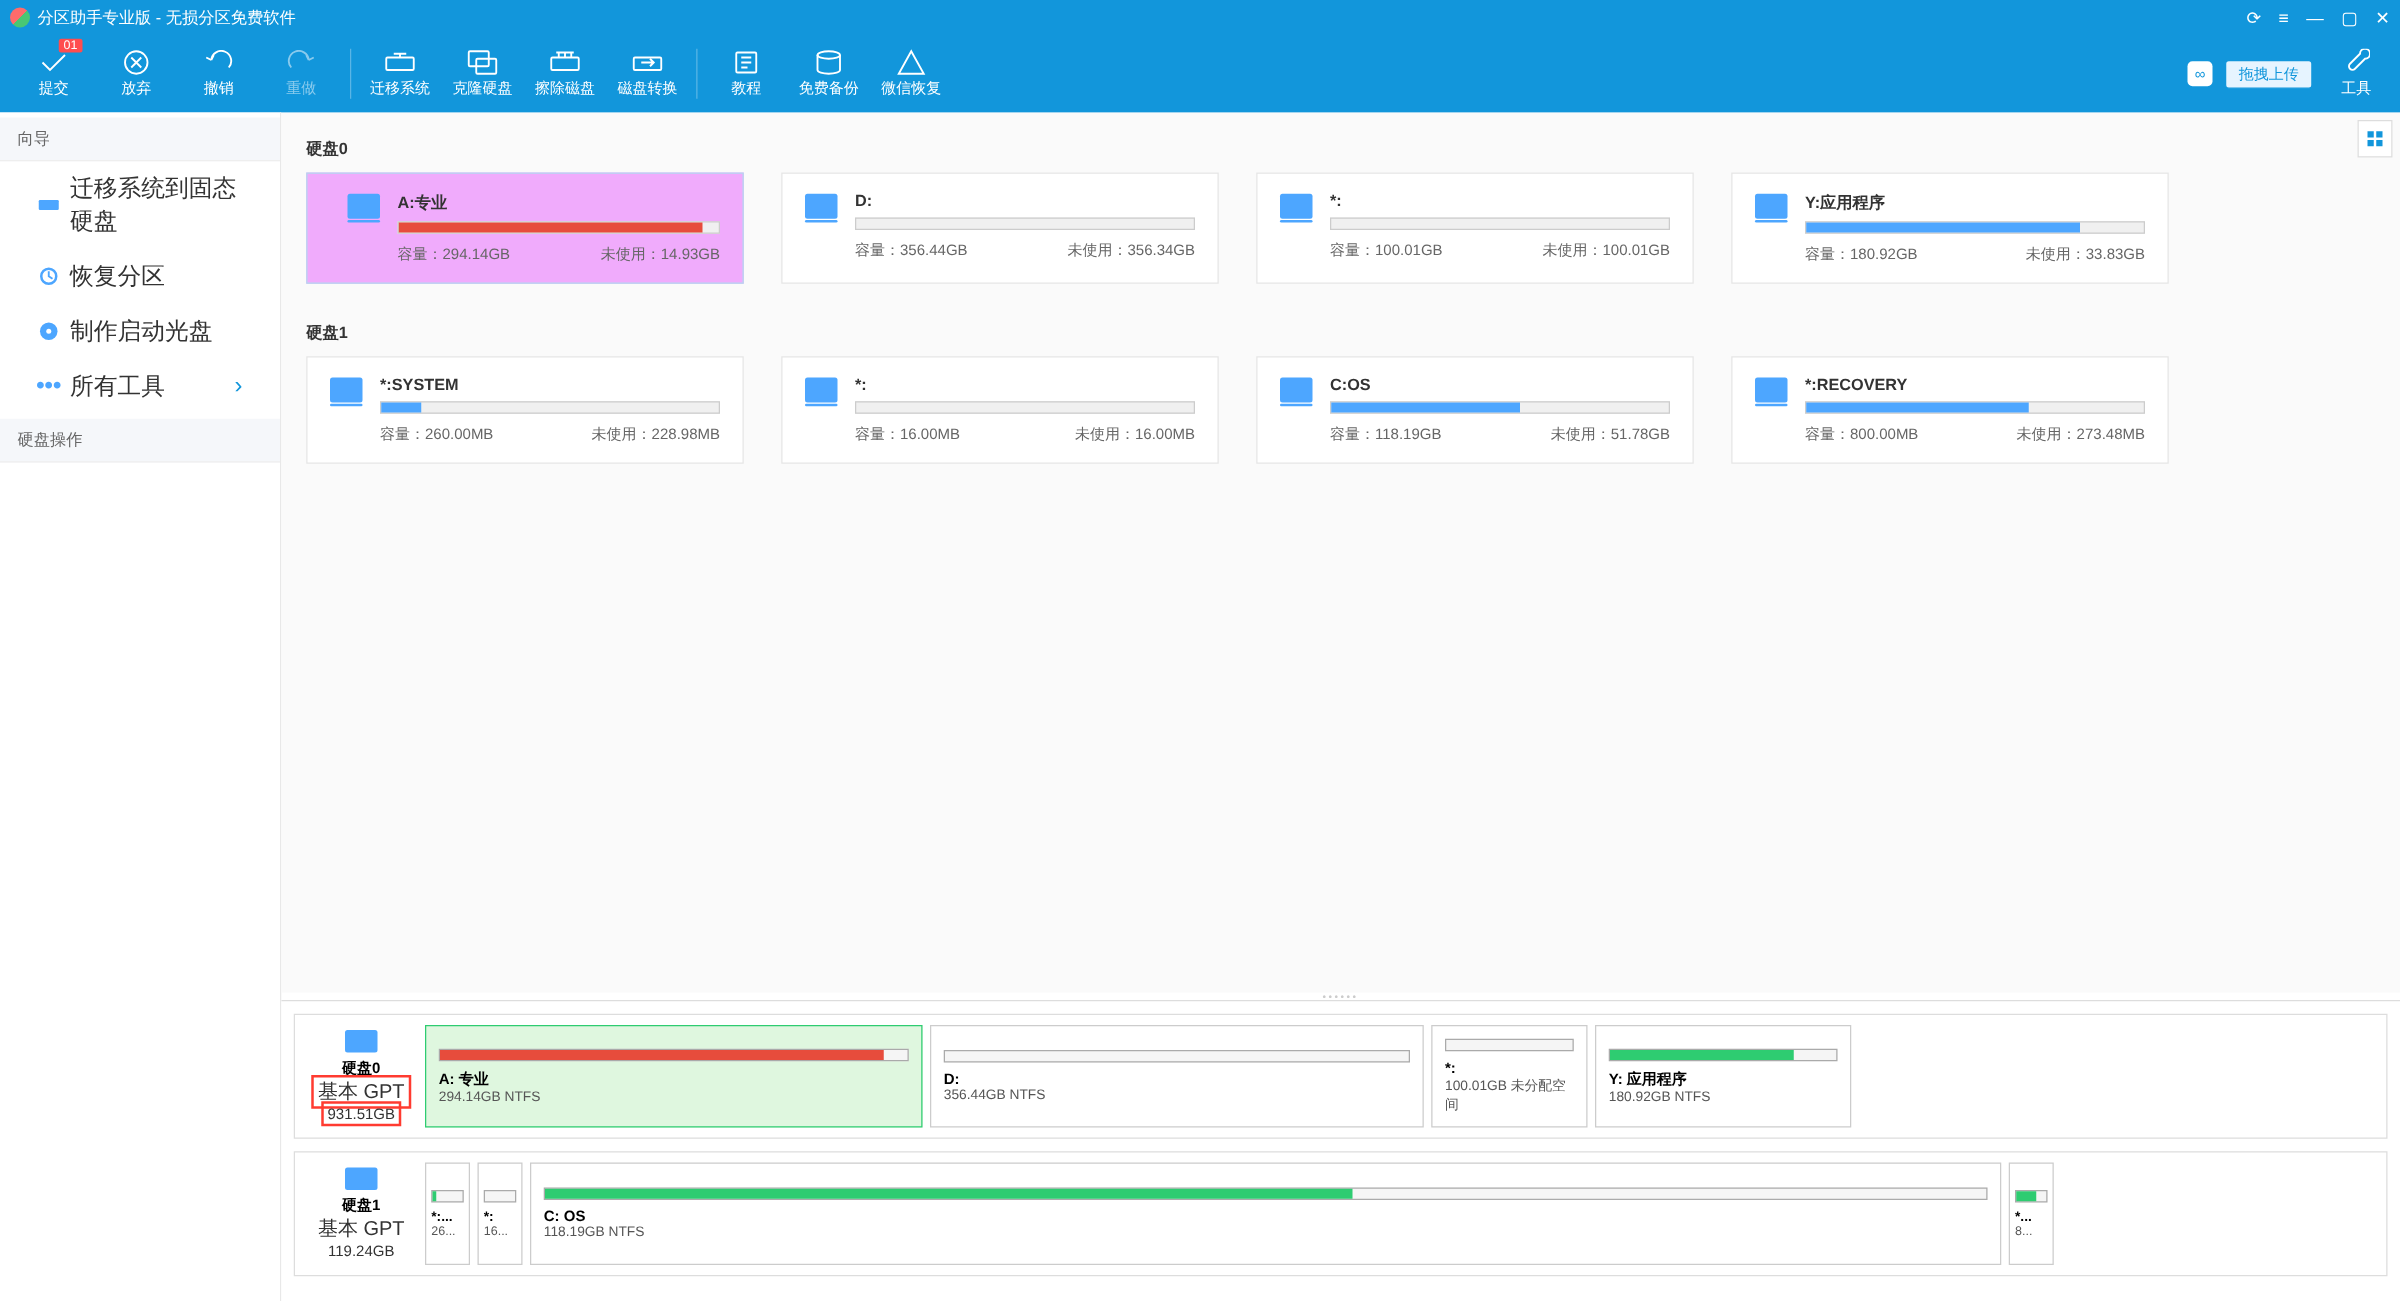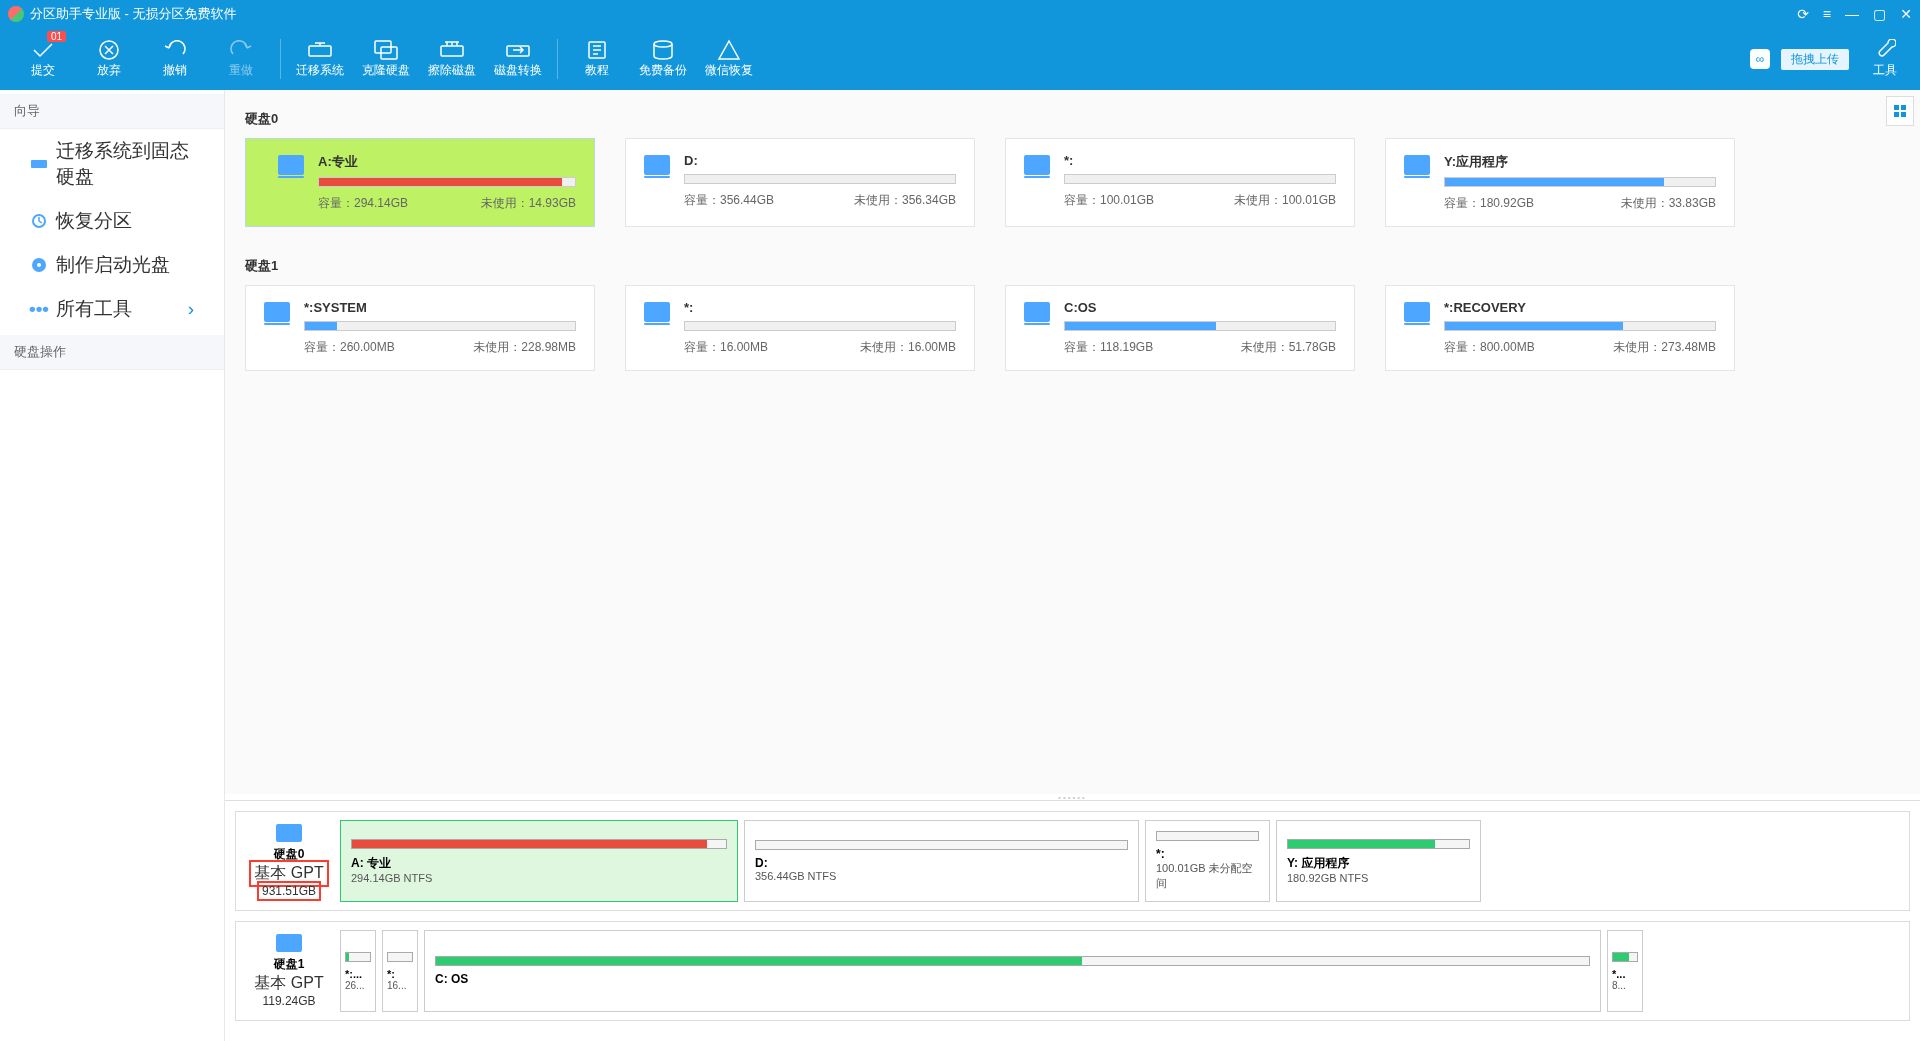--- a/index.html
+++ b/index.html
@@ -24,21 +24,21 @@
 .sb-group { background: #f5f7fa; padding: 8px 14px; color: #666; font-size: 13px; border-bottom: 1px solid #eee; }
 .sb-item { display: flex; align-items: center; padding: 9px 30px; cursor: pointer; gap: 8px; color: #333; font-size: 19px; }
 .sb-item .sico { width: 18px; height: 16px; display: flex; align-items: center; justify-content: center; }
 .sb-item .arrow { margin-left: auto; color: #1296db; }
 .content { flex: 1; background: #fafafa; overflow-y: auto; padding: 10px 20px; position: relative; }
 .view-toggle { position: absolute; top: 6px; right: 6px; width: 28px; height: 30px; background: #fff; border: 1px solid #ddd; display: flex; flex-direction: column; align-items: center; justify-content: center; gap: 2px; cursor: pointer; }
 .view-toggle .sq { width: 5px; height: 5px; background: #1296db; display: inline-block; }
 .disk-title { font-weight: bold; font-size: 13px; margin: 10px 0; color: #333; }
 .cards { display: flex; flex-wrap: wrap; gap: 30px; margin-bottom: 30px; }
 .card { width: 350px; background: #fff; border: 1px solid #e5e5e5; padding: 14px 18px; display: flex; gap: 14px; align-items: flex-start; }
-.card.selected { background: #bef264; border-color: #b3d8f0; padding-left: 32px; }
+.card.selected { background: #f0abfc; border-color: #b3d8f0; padding-left: 32px; }
 .card .dico { width: 26px; height: 20px; background: #4da6ff; border-radius: 2px; margin-top: 2px; flex-shrink: 0; position: relative; }
 .card .dico::after { content: ""; position: absolute; bottom: -3px; left: 0; width: 100%; height: 2px; background: #4da6ff; border-radius: 1px; }
 .card .dico.win { background: #4da6ff; }
 .card .body { flex: 1; }
 .card .name { font-weight: bold; font-size: 13px; margin-bottom: 6px; color: #333; }
 .bar { width: 100%; height: 10px; background: #f0f0f0; border: 1px solid #ccc; position: relative; margin-bottom: 8px; }
 .bar .fill { height: 100%; }
 .bar .fill.red { background: #e74c3c; }
 .bar .fill.blue { background: #4da6ff; }
 .stats { display: flex; justify-content: space-between; font-size: 12px; color: #666; text-align: right; }
@@ -414,20 +414,21 @@
                 <div class="sfill green" style="width:0%"></div>
               </div>
       <div class="slabel">*:</div>
       <div class="sdesc">16...</div>
             </div>
             <div class="seg" style="width: 1177px;">
               <div class="sbar">
                 <div class="sfill green" style="width:56%"></div>
               </div>
       <div class="slabel">C: OS</div>
+      <div class="sdesc">118.19GB NTFS</div>
             </div>
             <div class="seg tiny" style="width: 36px;">
               <div class="sbar">
                 <div class="sfill green" style="width:66%"></div>
               </div>
       <div class="slabel">*...</div>
       <div class="sdesc">8...</div>
             </div>
           </div>
         </div>

